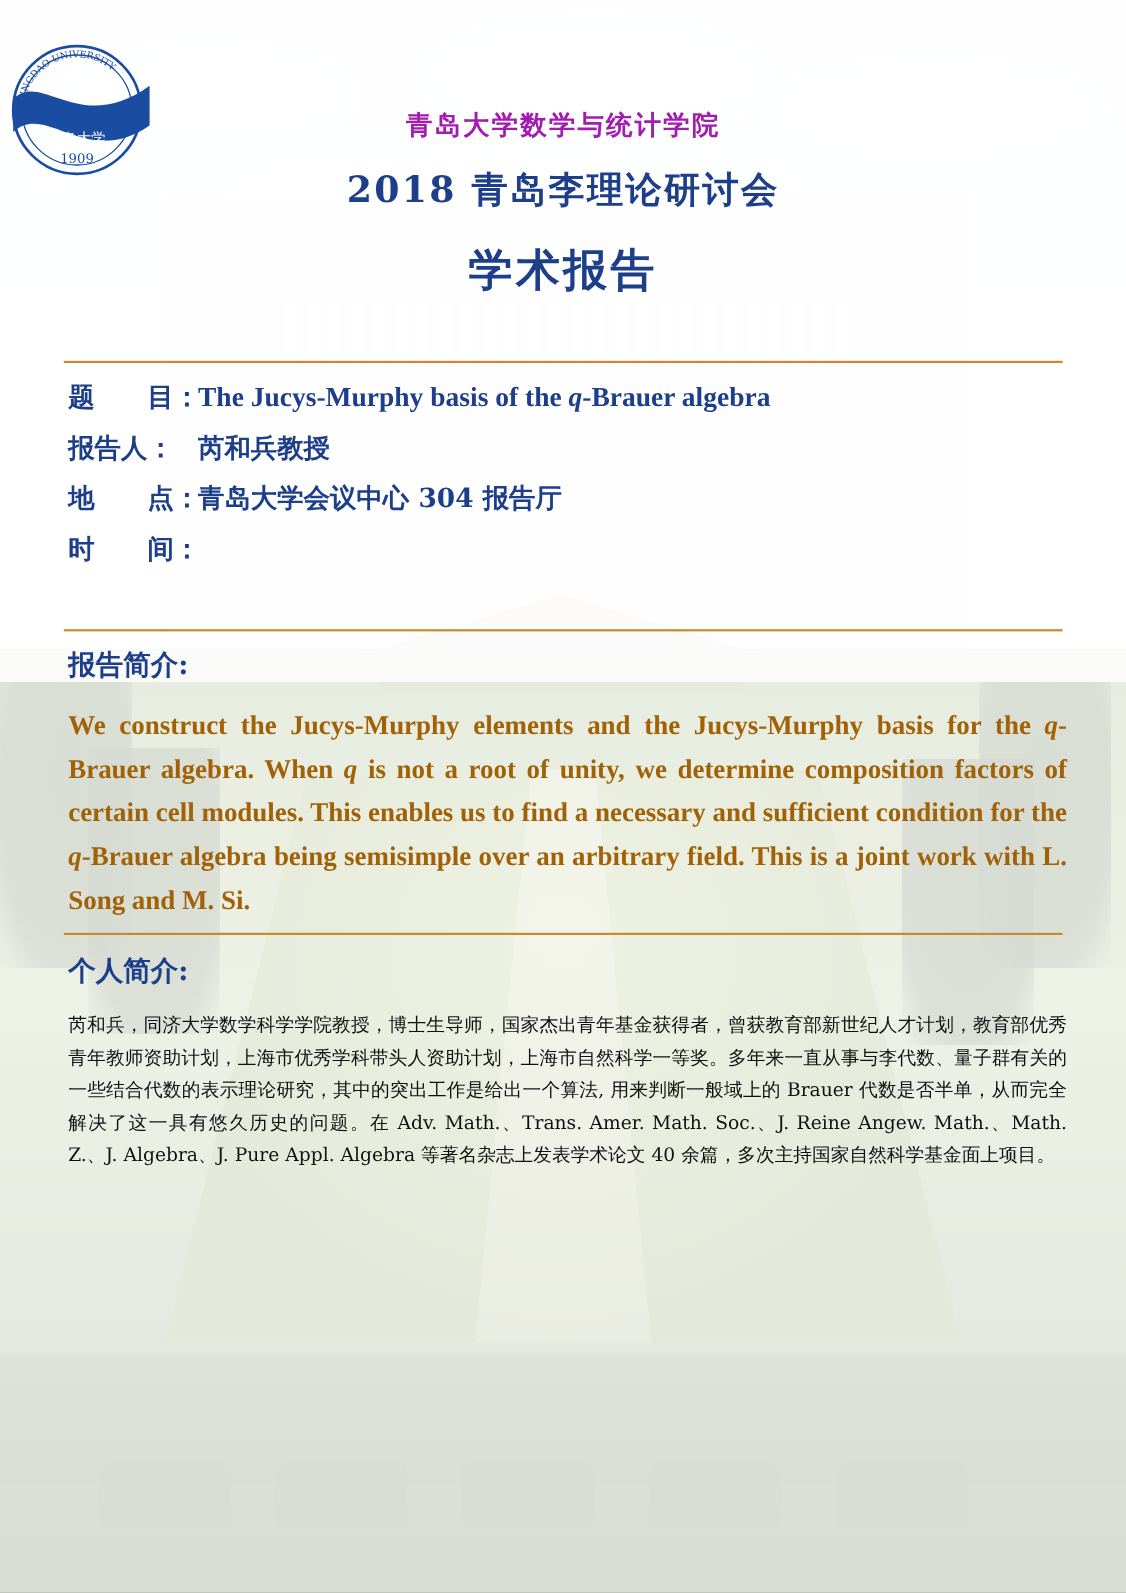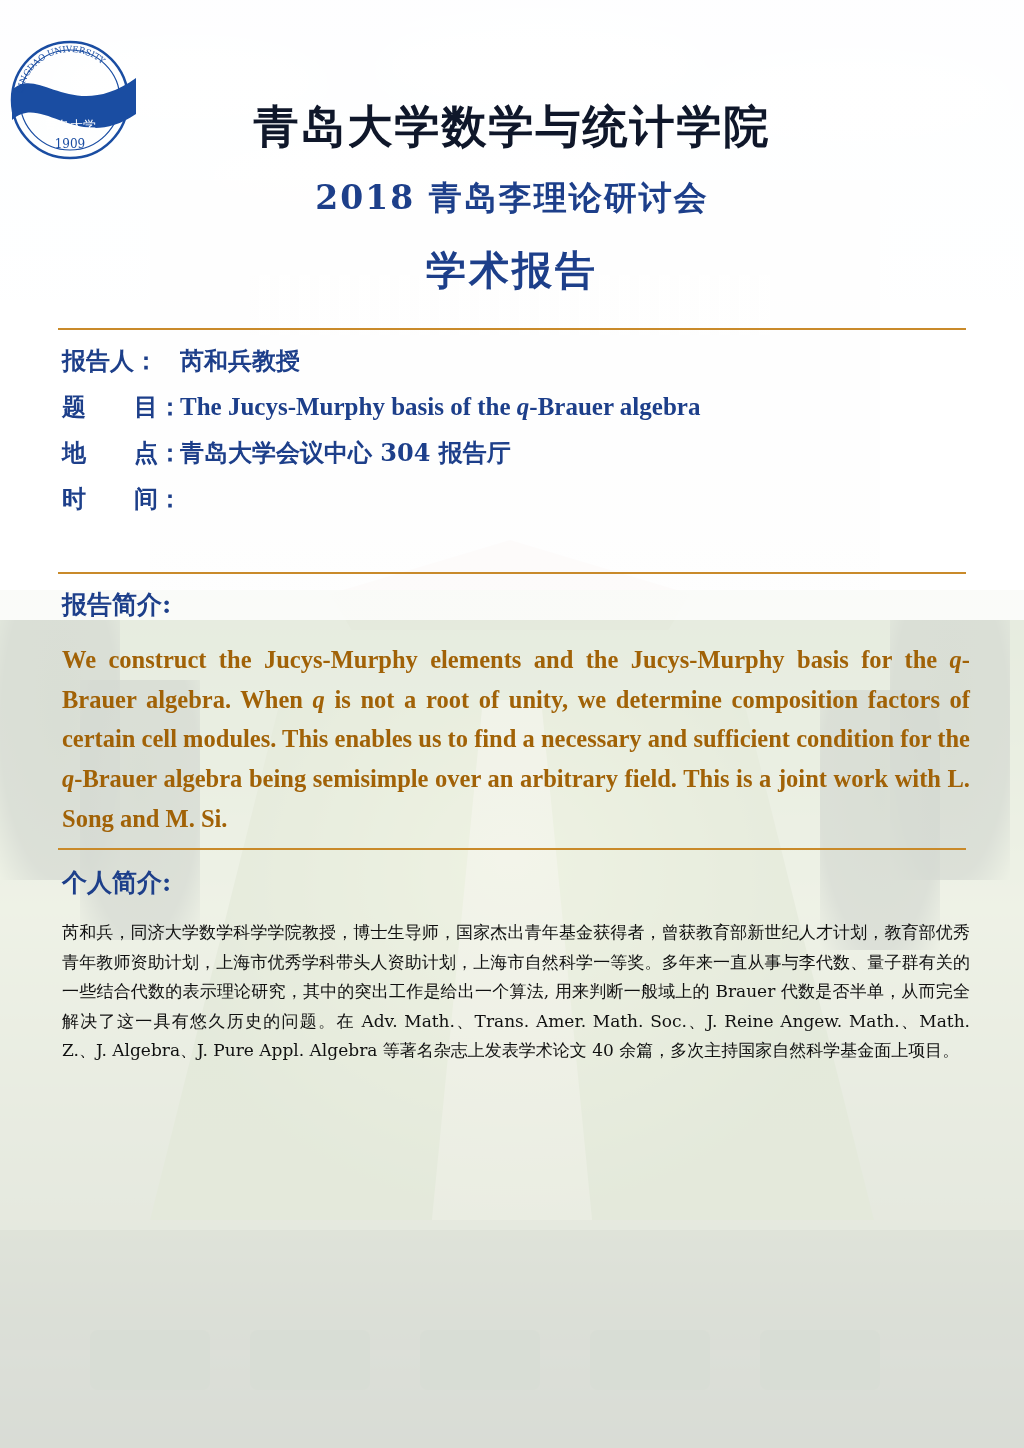--- a/index.html
+++ b/index.html
@@ -117,23 +117,23 @@
   
   .titles {
     position: absolute;
     left: 0;
     top: 100px;
     width: 1024px;
     text-align: center;
   }
   .title-1 {
     font-family: "DejaVu Serif", serif;
-    font-size: 45px;
-    font-weight: bold;
-    color: #0f172a;
+    font-size: 24px;
+    font-weight: bold;
+    color: #a21caf;
     letter-spacing: 2px;
     line-height: 1.2;
     text-align: center;
   }
   .title-2 {
     margin-top: 22px;
     font-family: "DejaVu Serif", serif;
     font-size: 33px;
     font-weight: bold;
     color: #1d3f8a;
@@ -281,27 +281,27 @@
     <div class="title-1">青岛大学数学与统计学院</div>
     <div class="title-2">2018 青岛李理论研讨会</div>
     <div class="title-3">学术报告</div>
   </div>
 
   <div class="rule rule-1"></div>
 
   <div class="info">
 
     <div class="info-row">
+      <span class="info-label">题　　目：</span>
+      <span class="info-value"><span>The Jucys-Murphy basis of the </span><span class="ital">q</span><span>-Brauer algebra</span></span>
+    </div>
+
+    <div class="info-row">
       <span class="info-label">报告人：</span>
       <span class="info-value cn">芮和兵教授</span>
-    </div>
-
-    <div class="info-row">
-      <span class="info-label">题　　目：</span>
-      <span class="info-value"><span>The Jucys-Murphy basis of the </span><span class="ital">q</span><span>-Brauer algebra</span></span>
     </div>
 
     <div class="info-row">
       <span class="info-label">地　　点：</span>
       <span class="info-value cn">青岛大学会议中心 304 报告厅</span>
     </div>
 
     <div class="info-row">
       <span class="info-label">时　　间：</span>
     </div>

